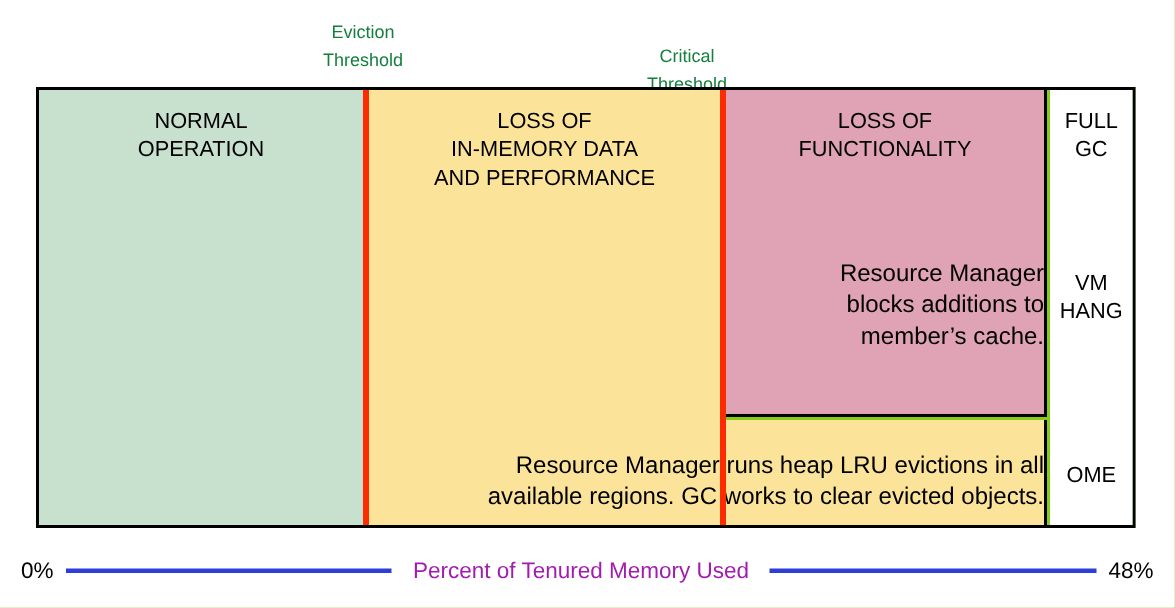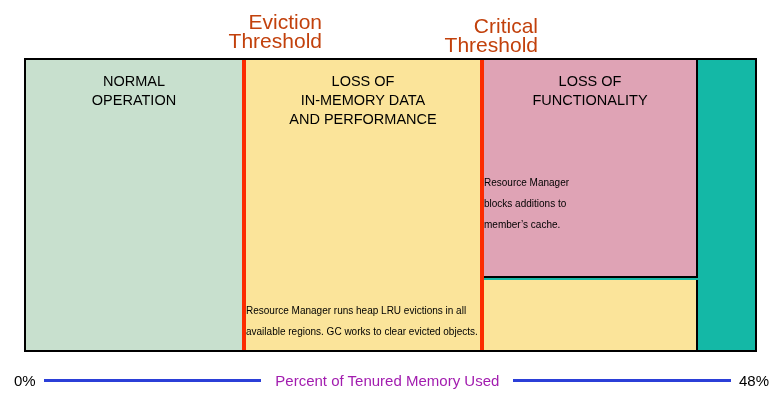--- a/index.html
+++ b/index.html
@@ -12,40 +12,40 @@
     height: 405px;
     font-family: "Liberation Sans", sans-serif;
     position: relative;
     overflow: hidden;
     color: #000000;
   }
 
   
   .threshold-label {
     position: absolute;
-    color: #c2410c;
-    font-size: 21px;
+    color: #15803d;
+    font-size: 12px;
     line-height: 19px;
-    text-align: right;
+    text-align: center;
     width: 160px;
     white-space: pre-line;
   }
   #eviction-threshold-label { left: 162px; top: 12px; }
-  #critical-threshold-label { left: 378px; top: 16px; }
+  #critical-threshold-label { left: 378px; top: 28px; }
 
   
   #chart-box {
     position: absolute;
     left: 24px;
     top: 58px;
     width: 733px;
     height: 294px;
     box-sizing: border-box;
     border: 2px solid #000000;
-    background: #14b8a6;
+    background: #84cc16;
   }
 
   .band {
     position: absolute;
     box-sizing: border-box;
   }
 
   
   #band-normal {
     left: 0px;
@@ -116,22 +116,22 @@
     white-space: pre-line;
   }
   #band-normal .band-title { top: 12px; }
   #band-loss-data .band-title { top: 12px; }
   #band-loss-func .band-title { top: 12px; }
 
   .band-body {
     position: absolute;
     left: 0;
     right: 0;
-    text-align: left;
-    font-size: 10px;
+    text-align: right;
+    font-size: 16px;
     line-height: 21px;
     white-space: pre-line;
   }
   #band-loss-func .band-body { top: 112px; }
 
   #band-eviction-strip .band-body {
     top: 20px;
     left: -238px;
     right: 0px;
   }
@@ -205,20 +205,27 @@
     <div class="band-body">Resource Manager
 blocks additions to
 member’s cache.</div>
   </div>
 
   <div id="band-eviction-strip" class="band">
     <div class="band-body">Resource Manager runs heap LRU evictions in all
 available regions. GC works to clear evicted objects.</div>
   </div>
 
+  <div id="band-gc-column" class="band">
+    <div id="gc-label-full" class="gc-label">FULL
+GC</div>
+    <div id="gc-label-hang" class="gc-label">VM
+HANG</div>
+    <div id="gc-label-ome" class="gc-label">OME</div>
+  </div>
 
   <div id="rule-eviction" class="threshold-rule"></div>
   <div id="rule-critical" class="threshold-rule"></div>
 
 </div>
 
 <div id="axis">
   <span id="axis-min">0%</span>
   <span class="axis-rule"></span>
   <span id="axis-title">Percent of Tenured Memory Used</span>

